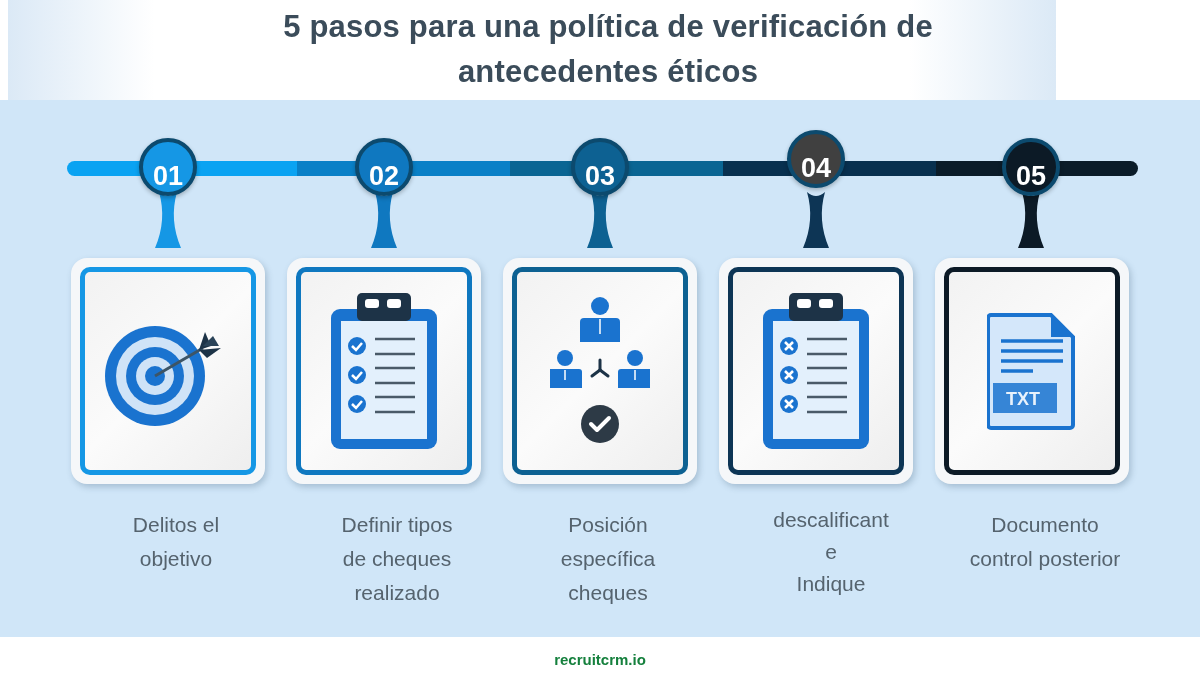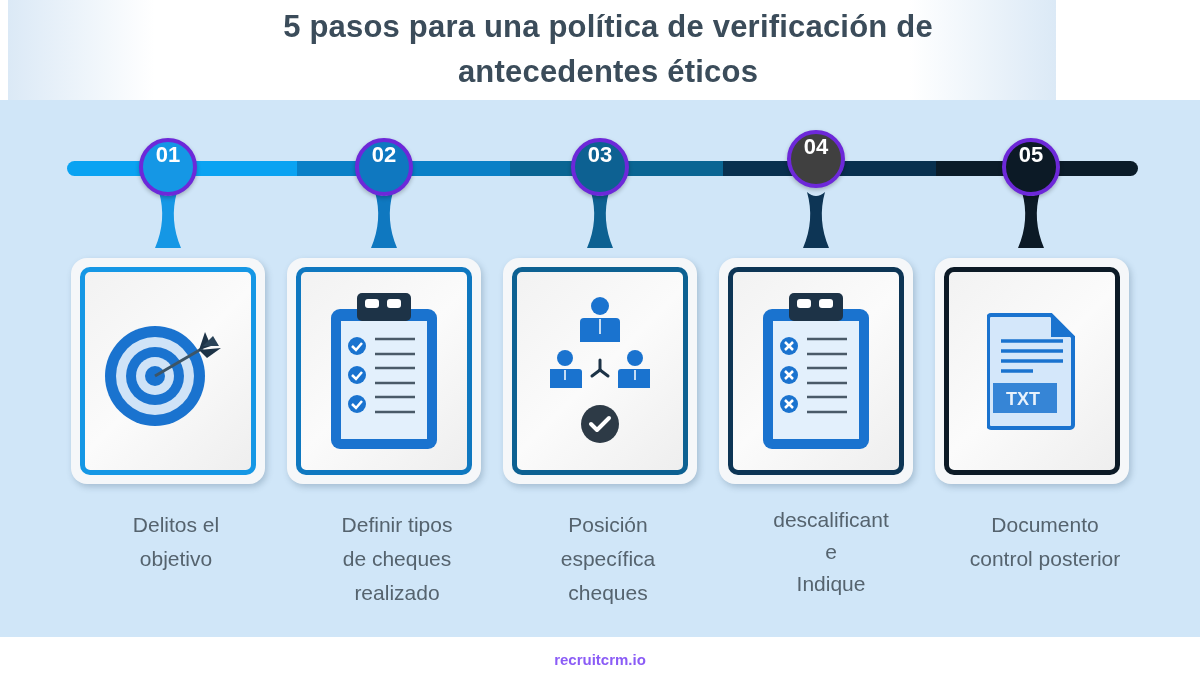--- a/index.html
+++ b/index.html
@@ -22,23 +22,23 @@
   }
 
   .timeline {
     position: absolute; left: 67px; top: 161px; width: 1071px; height: 15px;
     border-radius: 8px; overflow: hidden; display: flex;
   }
   .seg { height: 100%; }
 
   .badge {
     position: absolute; width: 58px; height: 58px; border-radius: 50%;
-    border: 4px solid #6d28d9; box-shadow: 0 2px 4px rgba(0,0,0,0.25);
-    display: flex; align-items: flex-start; justify-content: center;
-    color: #ffffff; font-weight: bold; font-size: 22px;
+    border: 4px solid #0c4a6e; box-shadow: 0 2px 4px rgba(0,0,0,0.25);
+    display: flex; align-items: flex-end; justify-content: center;
+    color: #ffffff; font-weight: bold; font-size: 27px;
     font-family: "Liberation Sans", sans-serif;
   }
   .connector { position: absolute; width: 26px; height: 56px; }
 
   .card {
     position: absolute; top: 247px; width: 194px; height: 226px;
     background: #f5f7f9; border-radius: 16px;
     box-shadow: 2px 3px 6px rgba(40,70,100,0.25);
     padding: 9px;
     margin-top: 11px;
@@ -51,21 +51,21 @@
 
   .label {
     position: absolute; top: 508px; width: 220px; text-align: center;
     color: #55636e; font-size: 21px; line-height: 34px;
     font-family: "Liberation Sans", sans-serif;
   }
 
   .footer {
     position: absolute; left: 0; top: 637px; width: 1200px; height: 38px;
     text-align: center; line-height: 46px;
-    color: #8b5cf6; font-weight: bold; font-size: 15px;
+    color: #15803d; font-weight: bold; font-size: 15px;
     font-family: "Liberation Sans", sans-serif;
   }
 </style>
 </head>
 <body>
 
 <div class="title-area">
   <div class="title">
     <div>5 pasos para una política de verificación de</div>
     <div>antecedentes éticos</div>

